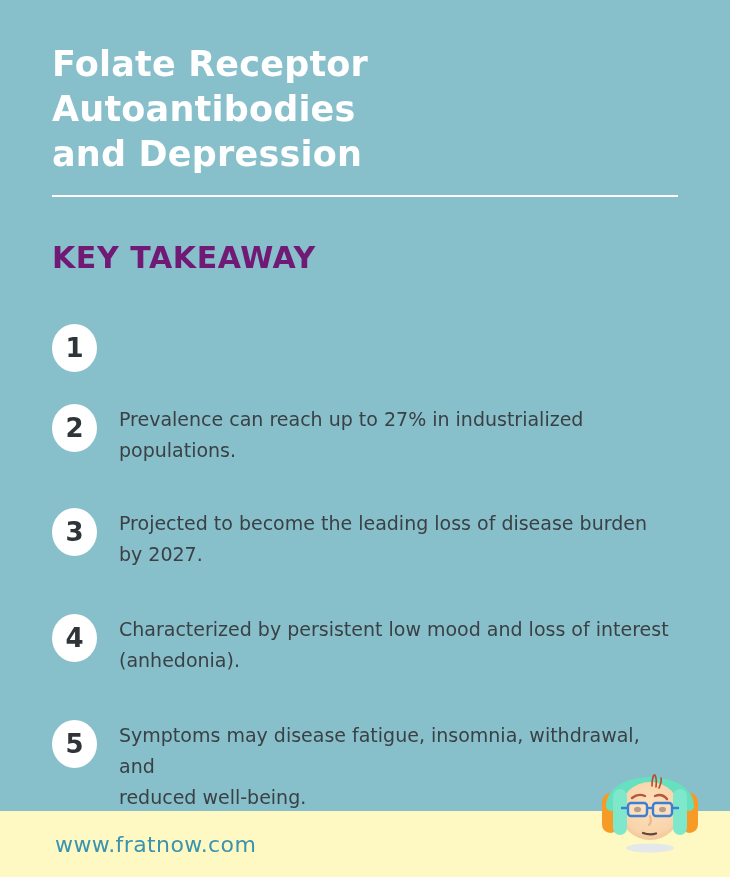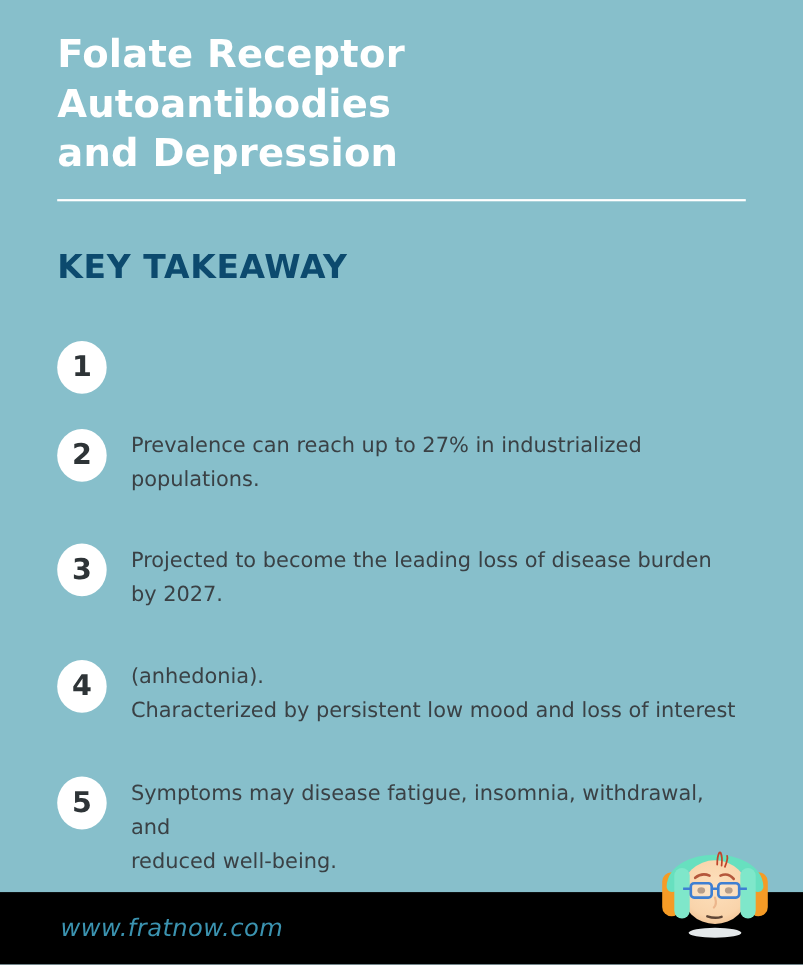--- a/index.html
+++ b/index.html
@@ -6,34 +6,34 @@
   html,body { background:#ffffff; }
   body { font-family:"DejaVu Sans","Liberation Sans",sans-serif; }
 
   .poster {
     position:relative; width:730px; height:877px;
     background:#87bfcb; overflow:hidden;
   }
   .content { padding:0 52px; }
 
   .title {
-    padding-top:28px;
+    padding-top:42px;
     color:#ffffff; font-size:35px; font-weight:bold;
     line-height:45px; letter-spacing:0.2px;
   }
   .title .t-line { display:block; }
 
   .divider {
     margin-top:18px; width:626px; height:2px;
     background:#ffffff; border:none;
   }
 
   .section-heading {
     margin-top:43px;
-    color:#0c4a6e; font-size:30px; font-weight:800;
+    color:#701a75; font-size:30px; font-weight:800;
     letter-spacing:0.6px;
   }
 
   .takeaways { margin-top:49px; }
   .item { display:flex; align-items:flex-start; gap:22px; }
   .item:nth-child(1) { margin-bottom:32px; }
   .item:nth-child(2) { margin-bottom:42px; }
   .item:nth-child(3) { margin-bottom:44px; }
   .item:nth-child(4) { margin-bottom:44px; }
 
@@ -44,23 +44,22 @@
     font-size:26px; font-weight:bold;
   }
   .txt {
     padding-top:0; color:#3a4145;
     font-size:19px; line-height:31px; max-width:560px;
   }
   .txt .line { display:block; }
 
   .footer {
     position:absolute; left:0; bottom:0; width:730px; height:66px;
-    background:#000000; display:flex; align-items:center;
+    background:#fef9c3; display:flex; align-items:center;
     padding-left:55px;
-    font-style:italic;
   }
   .url {
     color:#3b93b0; font-size:22px; letter-spacing:0.4px;
     cursor:pointer;
   }
 
   .mascot {
     position:absolute; left:592px; top:760px;
     width:112px; height:100px;
   }
@@ -97,22 +96,22 @@
         <div class="num">3</div>
         <div class="txt">
           <span class="line">Projected to become the leading loss of disease burden</span>
           <span class="line">by 2027.</span>
         </div>
       </div>
 
       <div class="item">
         <div class="num">4</div>
         <div class="txt">
+          <span class="line">Characterized by persistent low mood and loss of interest</span>
           <span class="line">(anhedonia).</span>
-          <span class="line">Characterized by persistent low mood and loss of interest</span>
         </div>
       </div>
 
       <div class="item">
         <div class="num">5</div>
         <div class="txt">
           <span class="line">Symptoms may disease fatigue, insomnia, withdrawal, and</span>
           <span class="line">reduced well-being.</span>
         </div>
       </div>

